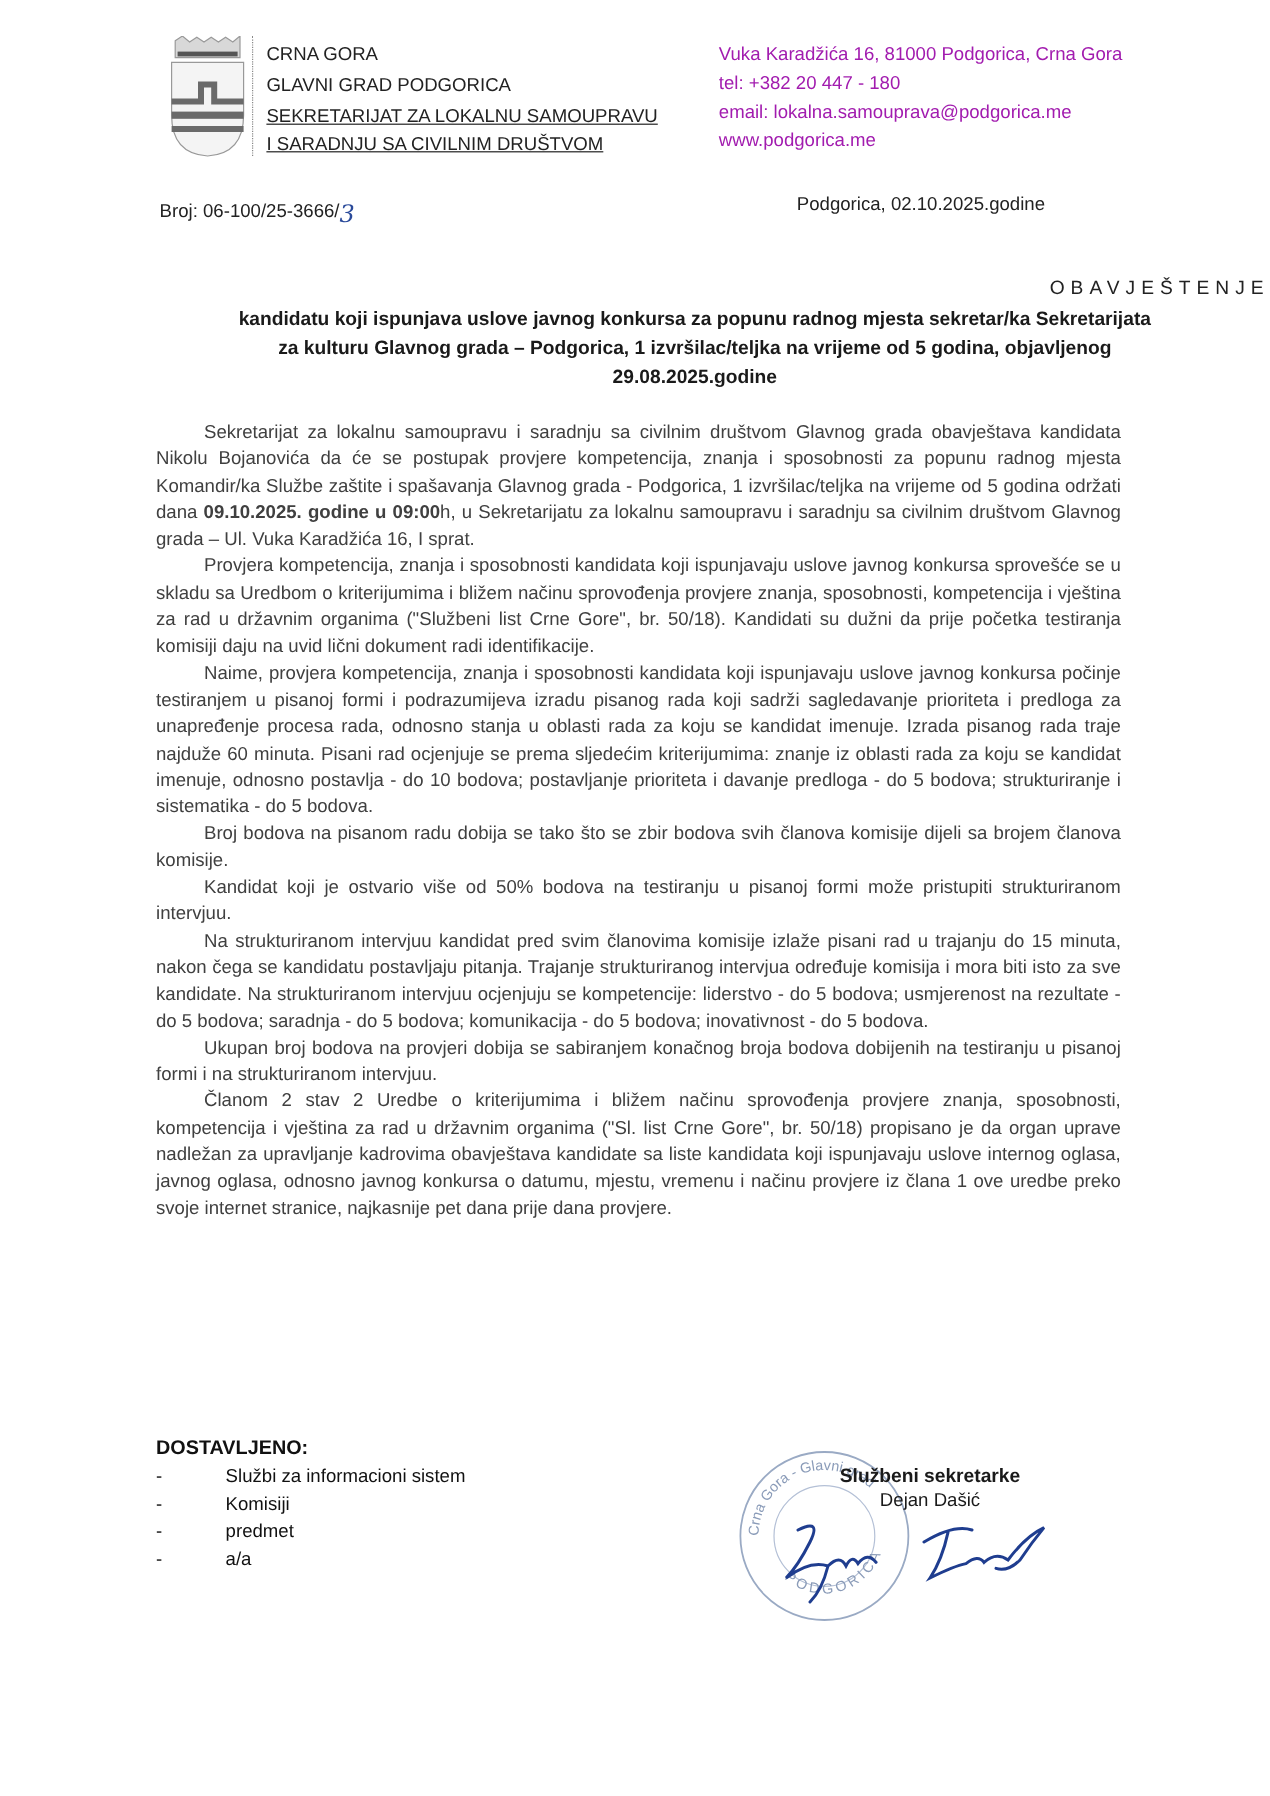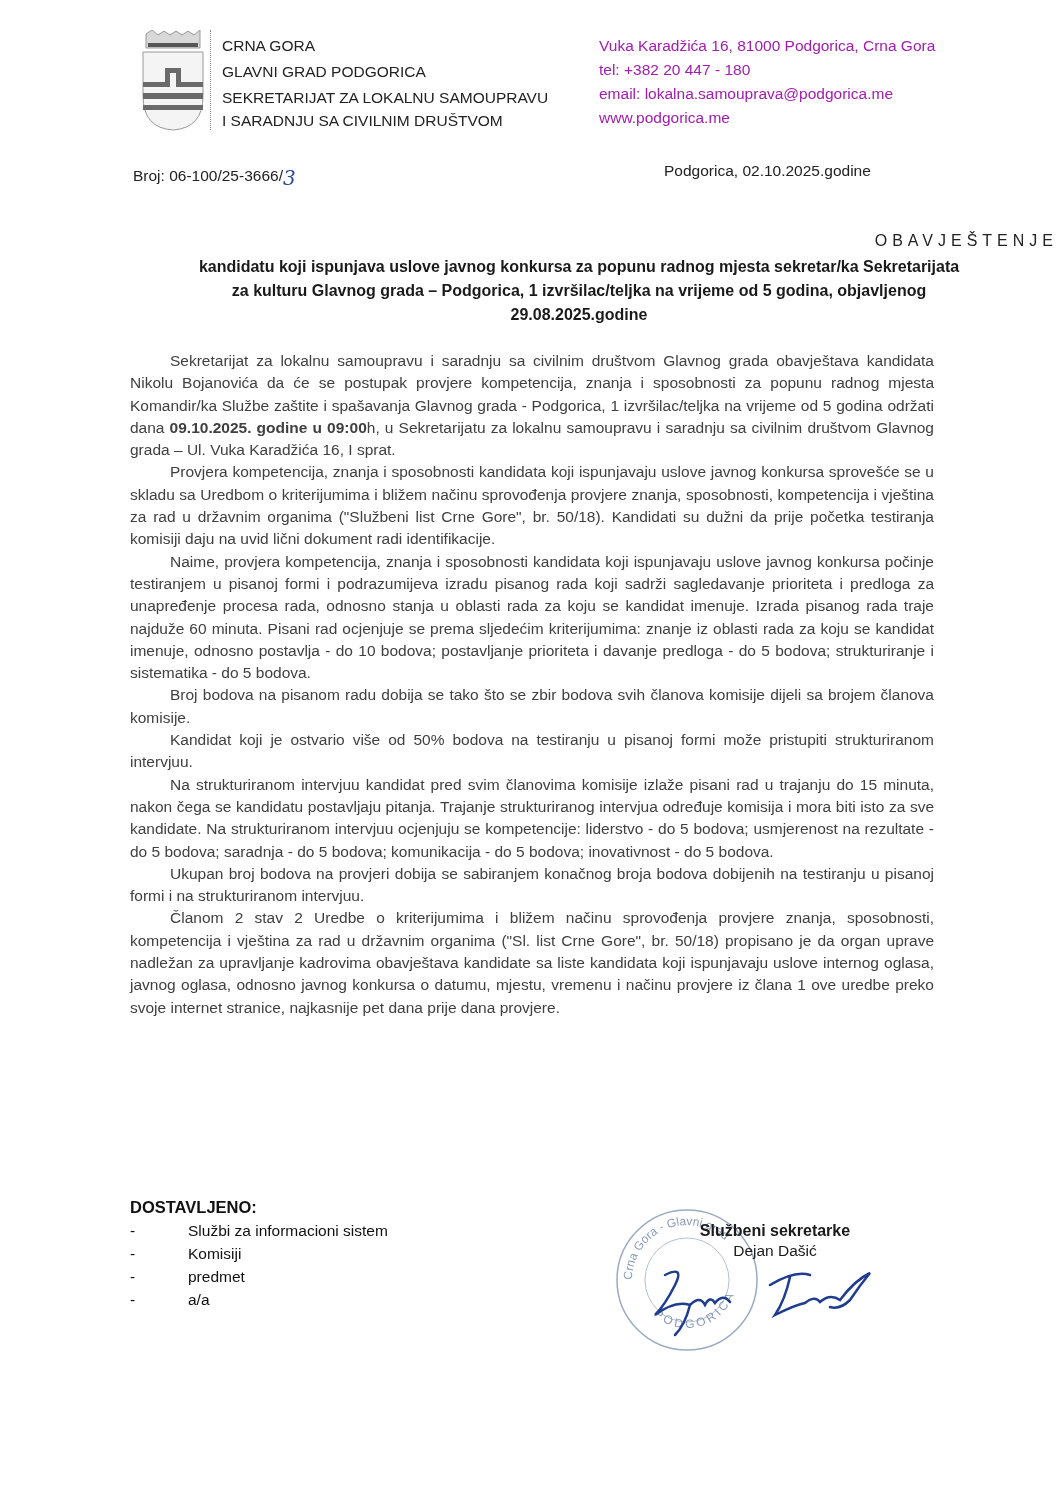--- a/index.html
+++ b/index.html
@@ -7,21 +7,21 @@
          font-family: "Liberation Sans", sans-serif; color: #1a1a1a; }
   .page { position: absolute; left: 0; top: 0; width: 977px; height: 1497px; background: #fff; }
 
   
   .crest { position: absolute; left: 140px; top: 30px; width: 66px; height: 102px; }
   .head-divider { position: absolute; left: 210px; top: 30px; width: 1px; height: 100px;
                   border-left: 1px dotted #888; }
   .org { position: absolute; left: 222px; top: 34px; font-size: 15.5px; line-height: 24px; color: #222; }
   .org div { white-space: nowrap; }
   .org .l2 { margin-top: 2px; }
-  .org .l3 { margin-top: 4px; line-height: 19px; }
+  .org .l3 { margin-top: 4px; line-height: 19px; text-decoration: underline; }
   .contact { position: absolute; left: 599px; top: 34px; font-size: 15.5px; line-height: 24px; color: #a21caf; }
   .contact div { white-space: nowrap; }
 
   .ref { position: absolute; left: 133px; top: 162px; font-size: 15.5px; color: #222; }
   .ref .hand { font-family: "DejaVu Serif", serif; font-style: italic; color: #2a4a9a; font-size: 20px;
                position: relative; top: 4px; }
   .date { position: absolute; left: 664px; top: 162px; font-size: 15.5px; color: #222; }
 
   .title { position: absolute; left: 0; width: 1058px; top: 232px; text-align: right;
            font-size: 16px; letter-spacing: 5px; font-weight: normal; color: #222; }

